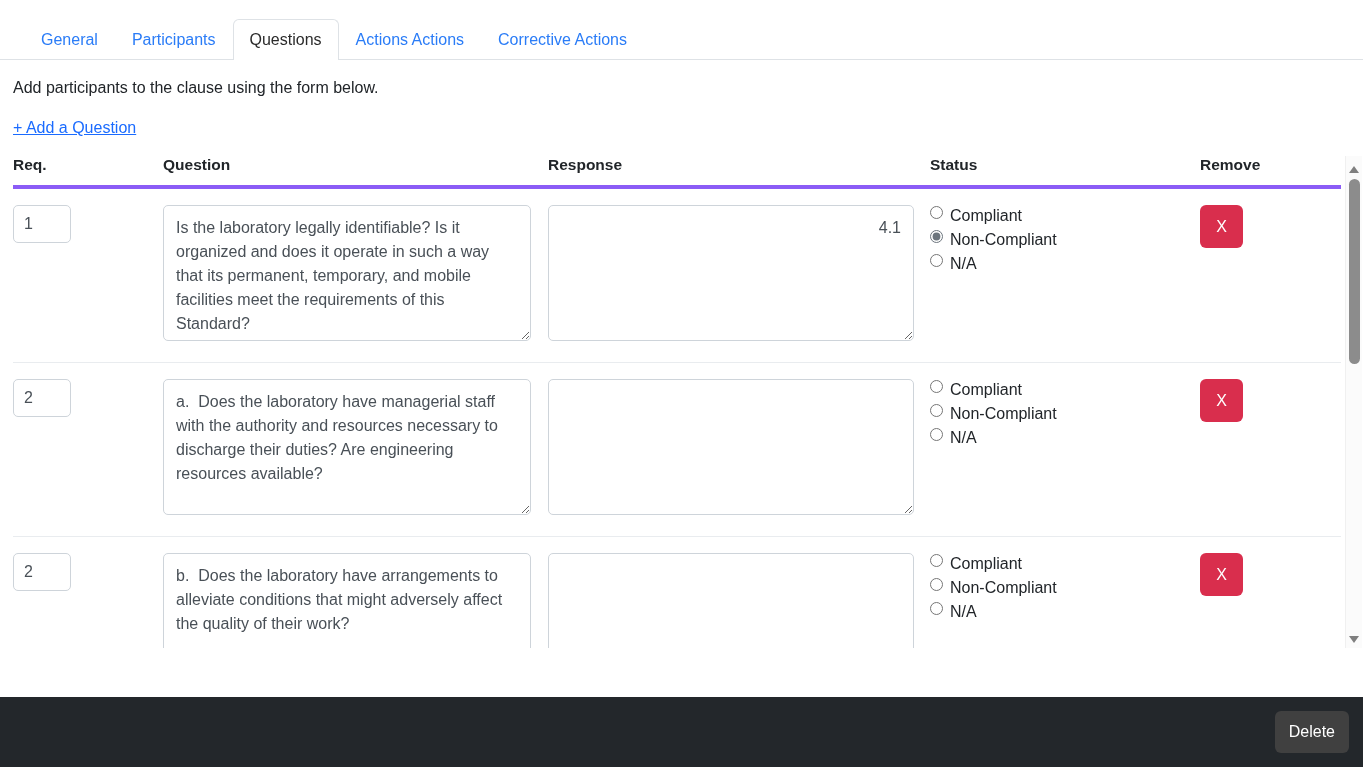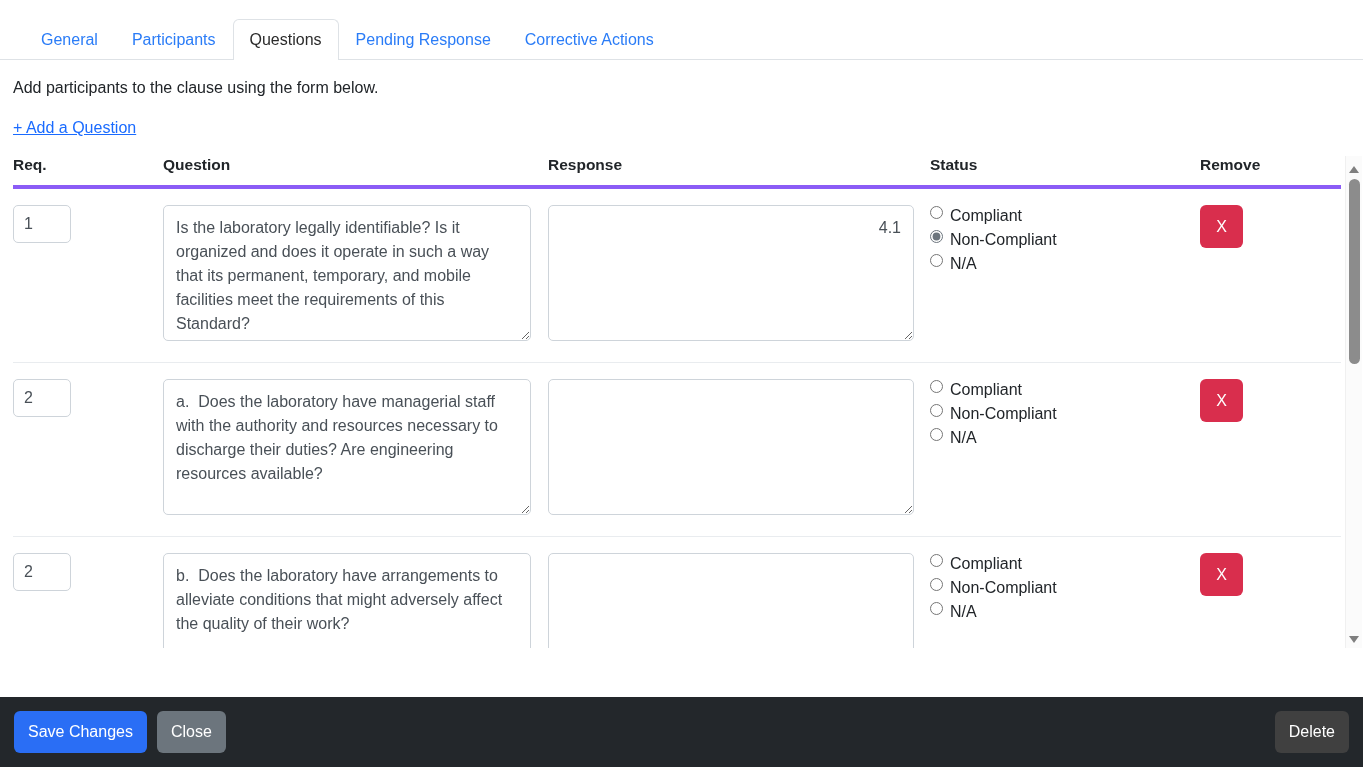--- a/index.html
+++ b/index.html
@@ -271,21 +271,21 @@
 <body>
 
 <div id="app">
 
   
   <div class="tabbar">
     <div class="tabs">
       <div class="tab">General</div>
       <div class="tab">Participants</div>
       <div class="tab active">Questions</div>
-      <div class="tab">Pending Response</div>
+      <div class="tab">Actions Actions</div>
       <div class="tab">Corrective Actions</div>
     </div>
   </div>
 
   
   <div class="intro">Add participants to the clause using the form below.</div>
   <a class="addlink" href="#">+ Add a Question</a>
 
   
   <div class="table-wrap">
@@ -412,21 +412,17 @@
         </div>
       <div class="thumb"></div>
       <div class="arrow down">
           <i></i>
         </div>
     </div>
   </div>
 
   
   <div class="footer">
-    <div class="left">
-      <button class="btn btn-save">Save Changes</button>
-      <button class="btn btn-close">Close</button>
-    </div>
     <div class="spacer"></div>
     <button class="btn btn-delete">Delete</button>
   </div>
 
 </div>
 
 </body></html>

